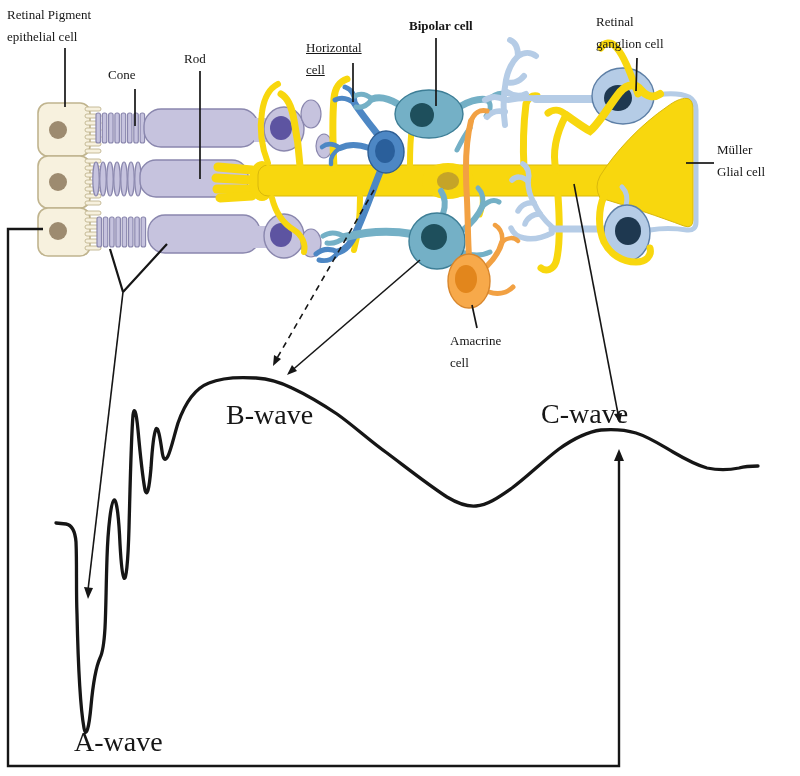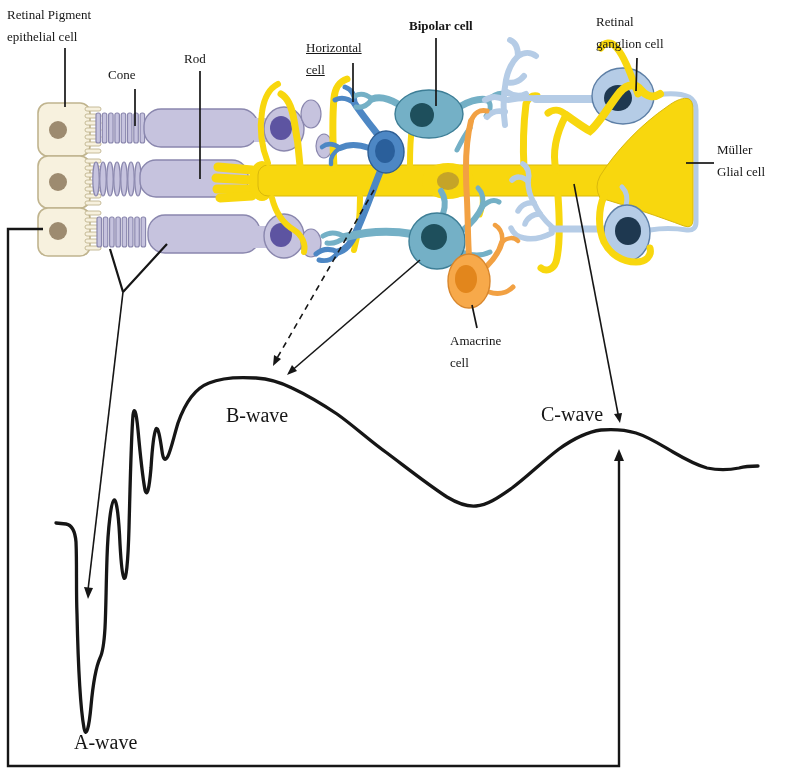--- a/index.html
+++ b/index.html
@@ -1,20 +1,20 @@
 <!DOCTYPE html>
 <html><head>
 <meta charset="utf-8">
 <style>
   html,body{margin:0;padding:0;background:#fff;}
   #figure{position:relative;width:800px;height:776px;background:#fff;overflow:hidden;
           font-family:"Liberation Serif","DejaVu Serif",serif;color:#161616;}
   #art{position:absolute;left:0;top:0;}
   .lbl{position:absolute;font-size:13px;line-height:22px;white-space:pre-line;color:#161616;}
-  .lbl.wave{font-size:20px;}
+  .lbl.wave{font-size:28px;}
 </style>
 </head>
 <body>
 
 <div id="figure">
 
 <svg id="art" width="800" height="776" viewBox="0 0 800 776">
 
   <g>
     <rect x="38" y="103" width="52" height="53" rx="10" fill="#f7f1de" stroke="#c0b48e" stroke-width="1.6"></rect>

